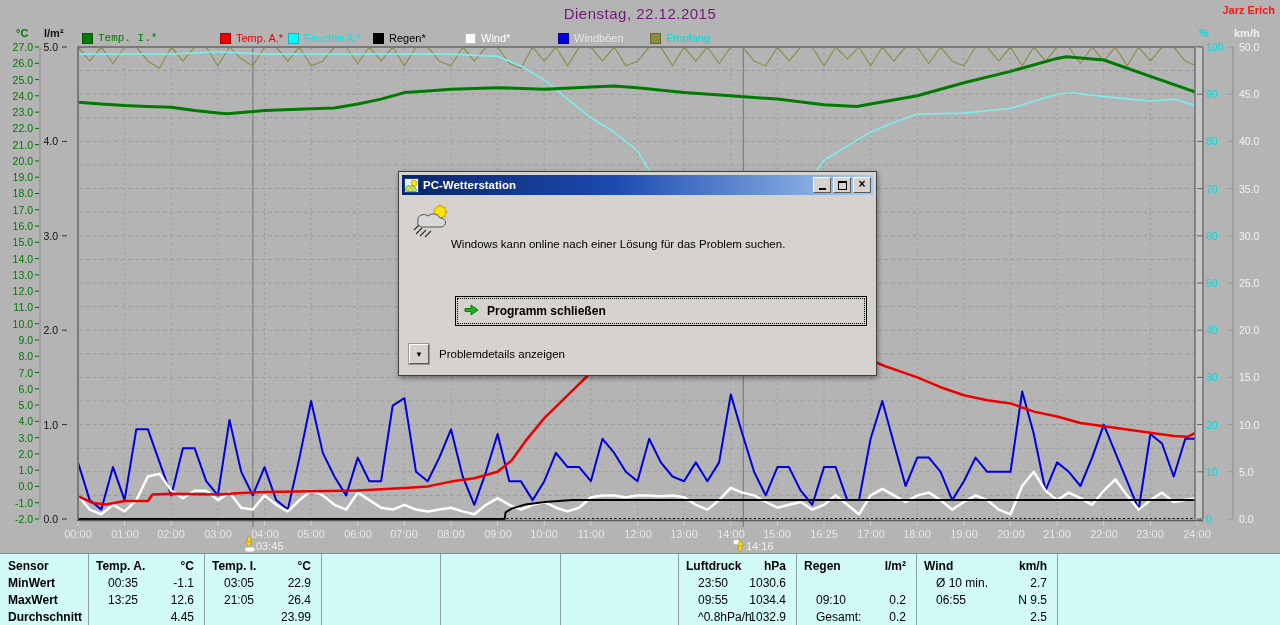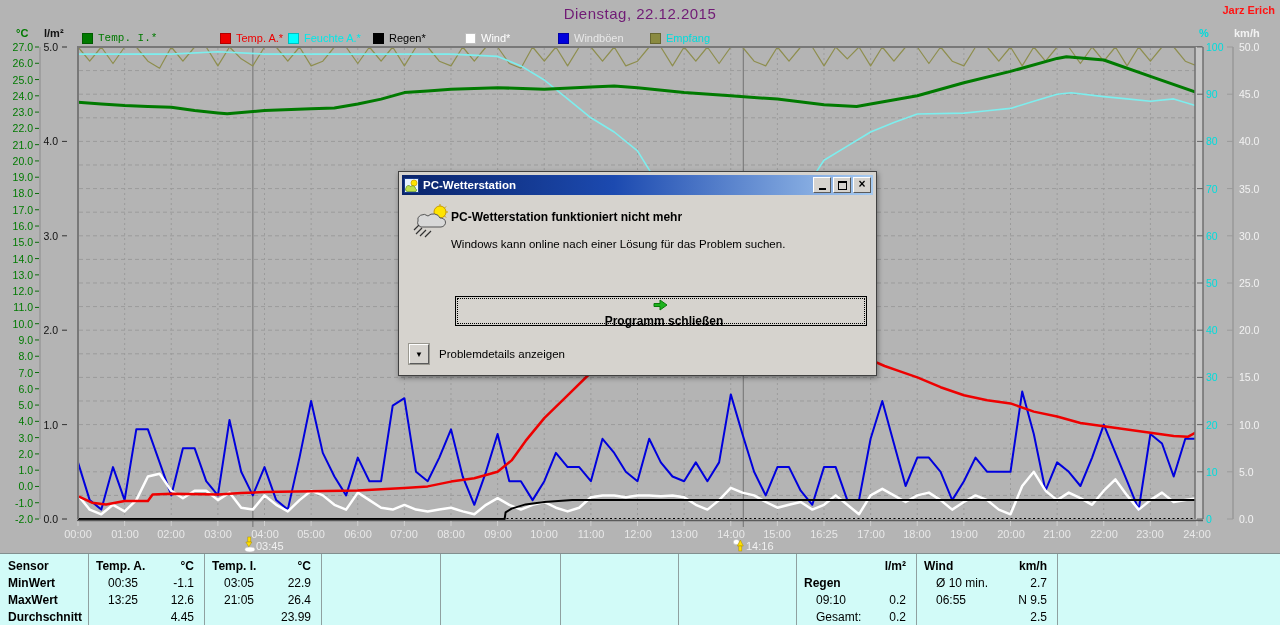--- a/index.html
+++ b/index.html
@@ -49,21 +49,21 @@
   .g-x{font-weight:bold;font-size:12px;margin-top:-2px;}
   .dlg-icon{position:absolute;left:14px;top:32px;}
   .dlg-headline{position:absolute;left:52px;top:38px;font-weight:bold;font-size:12px;}
   .dlg-message{position:absolute;left:52px;top:66px;font-size:11.5px;}
   .dlg-option1{position:absolute;left:62px;top:102px;display:flex;align-items:center;
     font-weight:bold;font-size:12px;cursor:pointer;}
   .arrow-ic{margin-right:8px;display:inline-block;}
   .dlg-option2-box{position:absolute;left:56px;top:124px;width:408px;height:26px;
     border:1px solid #000;padding:1px;cursor:pointer;}
   .dlg-option2-inner{height:100%;border:1px dotted #000;display:flex;align-items:center;
-    padding-left:6px;font-weight:bold;font-size:12px;box-sizing:border-box;flex-direction:column;}
+    padding-left:6px;font-weight:bold;font-size:12px;box-sizing:border-box;}
   .dlg-details{position:absolute;left:10px;top:172px;display:flex;align-items:center;}
   .dd-btn{width:18px;height:18px;background:#d6d3ce;border:1px solid;
     border-color:#fff #5a5a5a #5a5a5a #fff;box-shadow:0 0 0 1px #9a9890;
     display:flex;align-items:center;justify-content:center;font-size:8px;cursor:pointer;}
   .dd-label{margin-left:10px;font-size:11.5px;cursor:pointer;}
   
   .stats{position:absolute;left:0;top:553px;width:1280px;height:72px;
     background:#d2fbf8;border-top:1px solid #828f8f;box-sizing:border-box;
     font-size:12px;color:#000;}
   .stats .divider{position:absolute;top:0;bottom:0;width:1px;background:#8fa0a0;}
@@ -382,21 +382,20 @@
     </span>
   </div>
   <div class="dlg-icon">
     <svg width="36" height="34" viewBox="0 0 36 34">
       <circle cx="27" cy="8" r="6" fill="#ffe400" stroke="#c89a00"></circle>
       <path d="M27 0 v2 M35 8 h-2 M33 2.5 l-1.5 1.5 M33 13.5 l-1.5 -1.5" stroke="#c8a000" stroke-width="1"></path>
       <path d="M5 17 a6 5 0 0 1 10 -5 a7 6 0 0 1 12 2 a5 4.5 0 0 1 1 9 h-20 a5 4.5 0 0 1 -3 -6z" fill="#d8d8d8" stroke="#555" stroke-width="1"></path>
       <path d="M3 30 l6 -6 M7 32 l6 -6 M12 33 l6 -6 M1 26 l5 -5" stroke="#333" stroke-width="1.2"></path>
     </svg>
   </div>
-  <div class="dlg-headline">PC-Wetterstation funktioniert nicht mehr</div>
   <div class="dlg-message">Windows kann online nach einer Lösung für das Problem suchen.</div>
   <div class="dlg-option2-box">
     <div class="dlg-option2-inner">
       <span class="arrow-ic">
         <svg width="15" height="12" viewBox="0 0 15 12">
             <path d="M1 4.5 h6 V1 l7 5 -7 5 V7.5 h-6 z" fill="#1db31d" stroke="#0a7a0a"></path>
           </svg>
       </span>
       <span>Programm schließen</span>
     </div>
@@ -432,22 +431,32 @@
     </div>
     <div class="col" style="left: 204px; width: 117px;">
       <span class="hdr-name" style="top: 5px;">Temp. I.</span>
       <span class="hdr-unit" style="top: 5px;">°C</span>
       <span class="cell-label" style="top: 22px;">03:05</span>
       <span class="cell-value" style="top: 22px;">22.9</span>
       <span class="cell-label" style="top: 39px;">21:05</span>
       <span class="cell-value" style="top: 39px;">26.4</span>
       <span class="cell-value" style="top: 56px;">23.99</span>
     </div>
+    <div class="col" style="left: 678px; width: 118px;">
+      <span class="hdr-name" style="top: 5px;">Luftdruck</span>
+      <span class="hdr-unit" style="top: 5px;">hPa</span>
+      <span class="cell-label" style="top: 22px;">23:50</span>
+      <span class="cell-value" style="top: 22px;">1030.6</span>
+      <span class="cell-label" style="top: 39px;">09:55</span>
+      <span class="cell-value" style="top: 39px;">1034.4</span>
+      <span class="cell-label" style="top: 56px;">^0.8hPa/h</span>
+      <span class="cell-value" style="top: 56px;">1032.9</span>
+    </div>
     <div class="col" style="left: 796px; width: 120px;">
-      <span class="hdr-name" style="top: 22px;">Regen</span>
+      <span class="hdr-name" style="top: 5px;">Regen</span>
       <span class="hdr-unit" style="top: 5px;">l/m²</span>
       <span class="cell-label" style="top: 39px;">09:10</span>
       <span class="cell-value" style="top: 39px;">0.2</span>
       <span class="cell-label" style="top: 56px;">Gesamt:</span>
       <span class="cell-value" style="top: 56px;">0.2</span>
     </div>
     <div class="col" style="left: 916px; width: 141px;">
       <span class="hdr-name" style="top: 5px;">Wind</span>
       <span class="hdr-unit" style="top: 5px;">km/h</span>
       <span class="cell-label" style="top: 22px;">Ø 10 min.</span>

